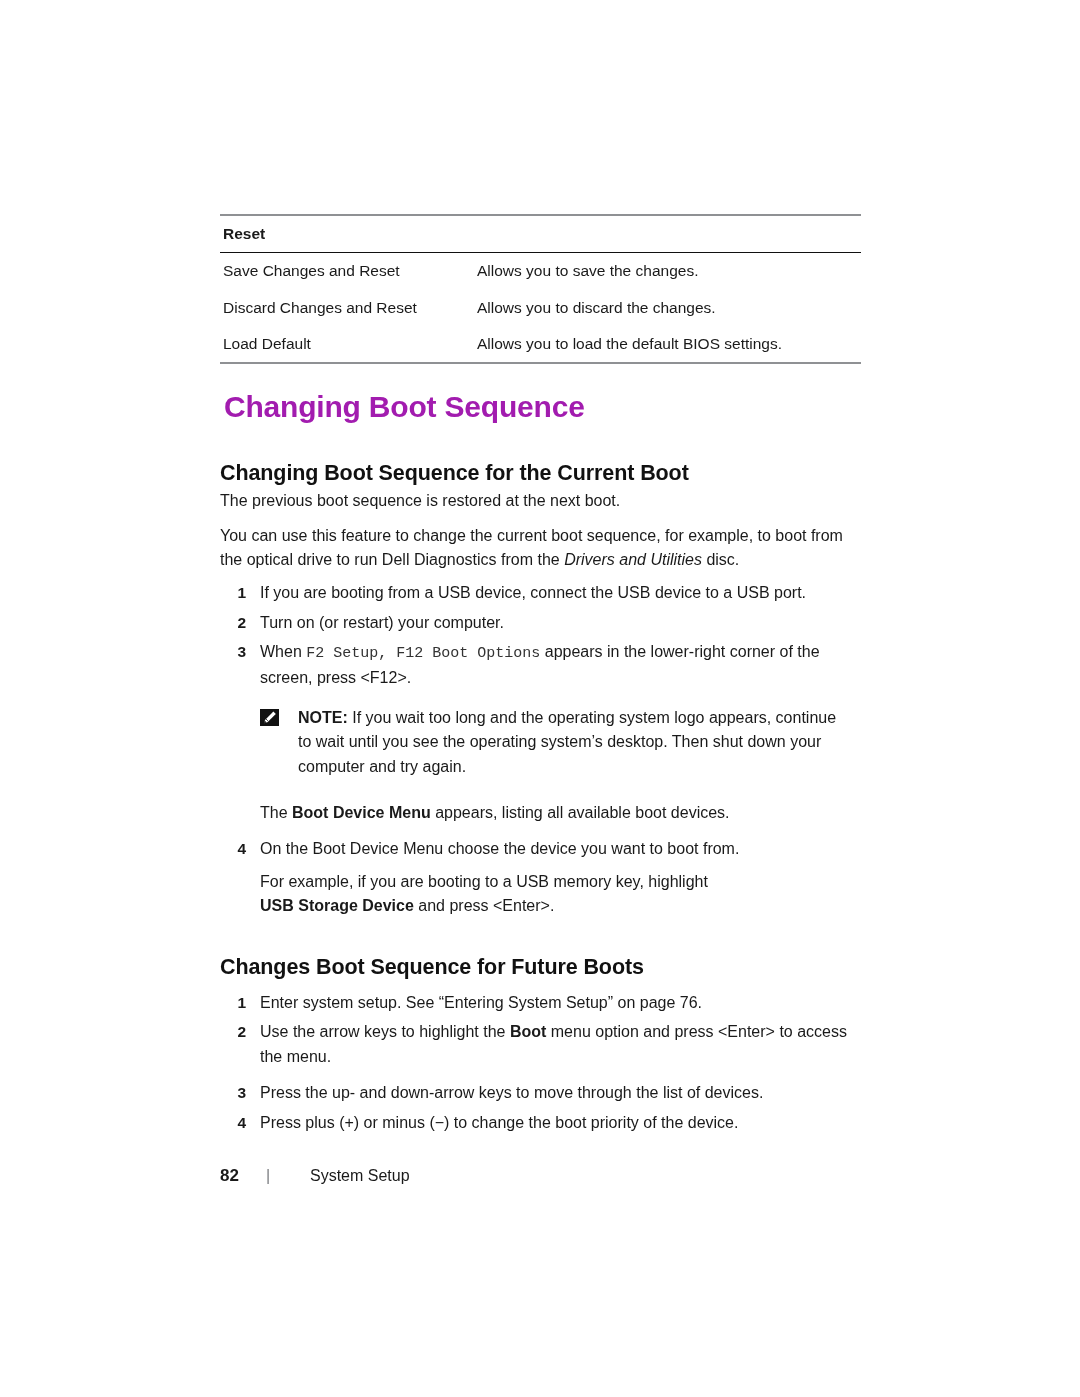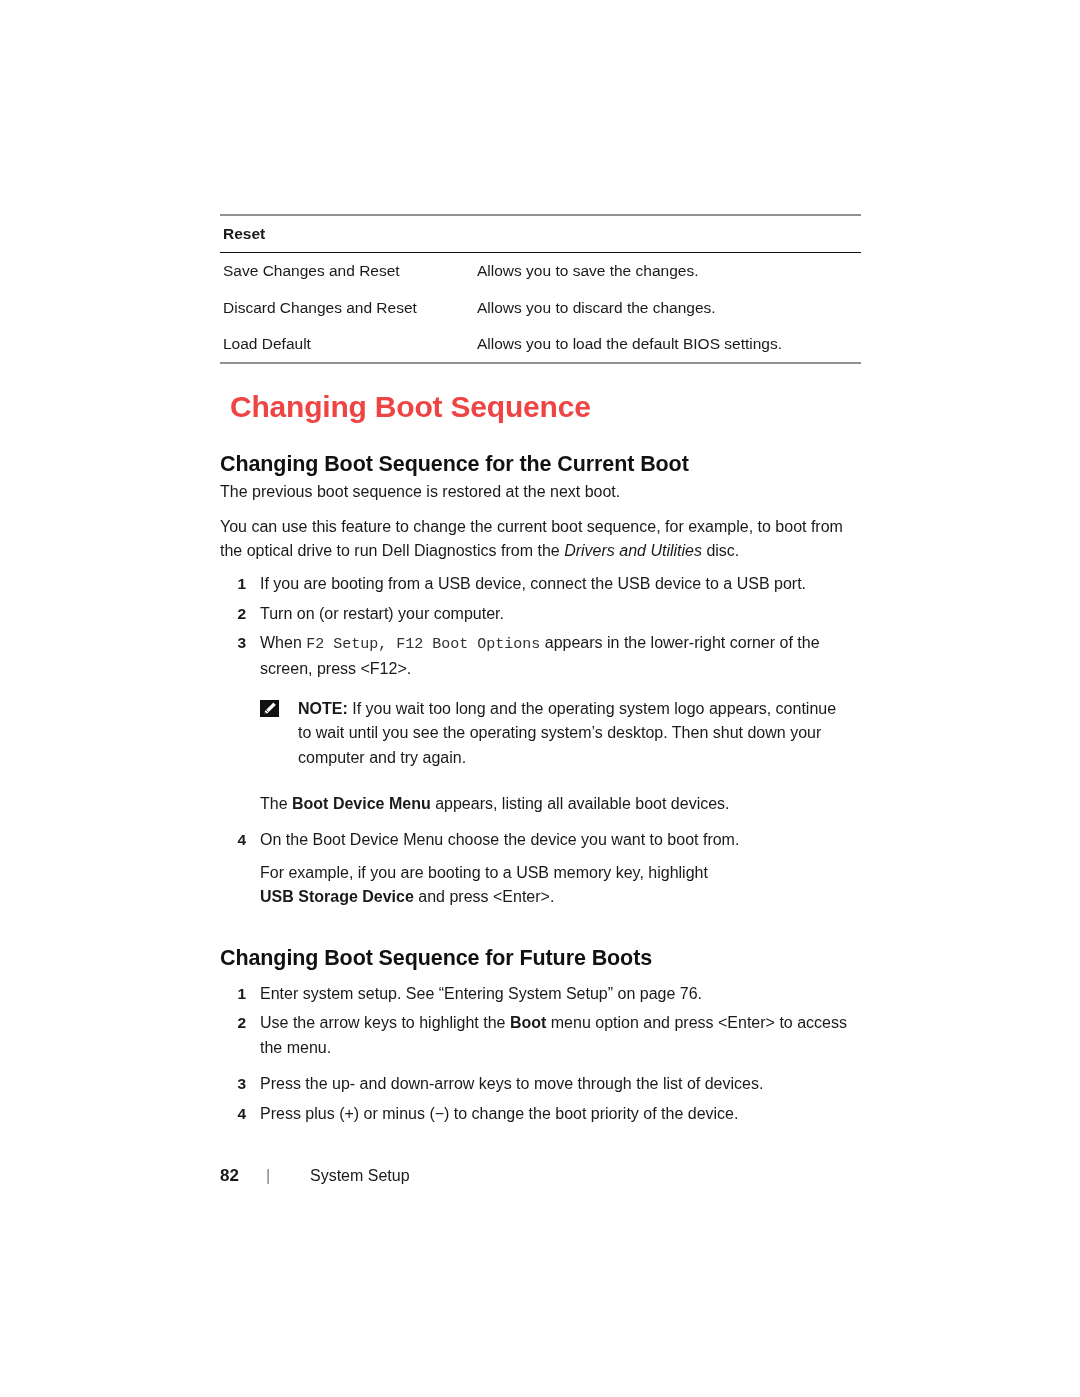--- a/index.html
+++ b/index.html
@@ -72,30 +72,30 @@
     font-size: 15.5px;
     padding-top: 6px;
     padding-bottom: 6px;
   }
 
   
   h1.doc-h1 {
     font-size: 30px;
     font-weight: bold;
     letter-spacing: -0.2px;
-    margin: 26px 0 0 10px;
+    margin: 26px 0 0 4px;
     padding: 0;
     line-height: 1.15;
-    color: #ef4444;
+    color: #a21caf;
   }
   h2.doc-h2 {
     font-size: 21.5px;
     font-weight: bold;
     letter-spacing: -0.1px;
-    margin: 27px 0 0 0;
+    margin: 36px 0 0 0;
     padding: 0;
     line-height: 1.2;
     color: #111111;
   }
   h2.doc-h2.spaced-top {
     margin-top: 36px;
   }
 
   
   p.body {
@@ -273,21 +273,21 @@
 
     <ol class="steps" style="margin-top:11px;">
       <li class="step">
         <span class="num">4</span>
         <span>On the Boot Device Menu choose the device you want to boot from.</span>
       </li>
     </ol>
 
     <p class="sub-para"><span>For example, if you are booting to a USB memory key, highlight</span><br><span class="bd">USB Storage Device</span><span> and press &lt;Enter&gt;.</span></p>
 
-    <h2 class="doc-h2 spaced-top">Changing Boot Sequence for Future Boots</h2>
+    <h2 class="doc-h2 spaced-top">Changes Boot Sequence for Future Boots</h2>
 
     <ol class="steps" style="margin-top:10px;">
       <li class="step">
         <span class="num">1</span>
         <span>Enter system setup. See “Entering System Setup” on page 76.</span>
       </li>
       <li class="step">
         <span class="num">2</span><span>Use the arrow keys to highlight the </span><span class="bd">Boot</span><span> menu option and press &lt;Enter&gt; to access the menu.</span>
       </li>
     </ol>

